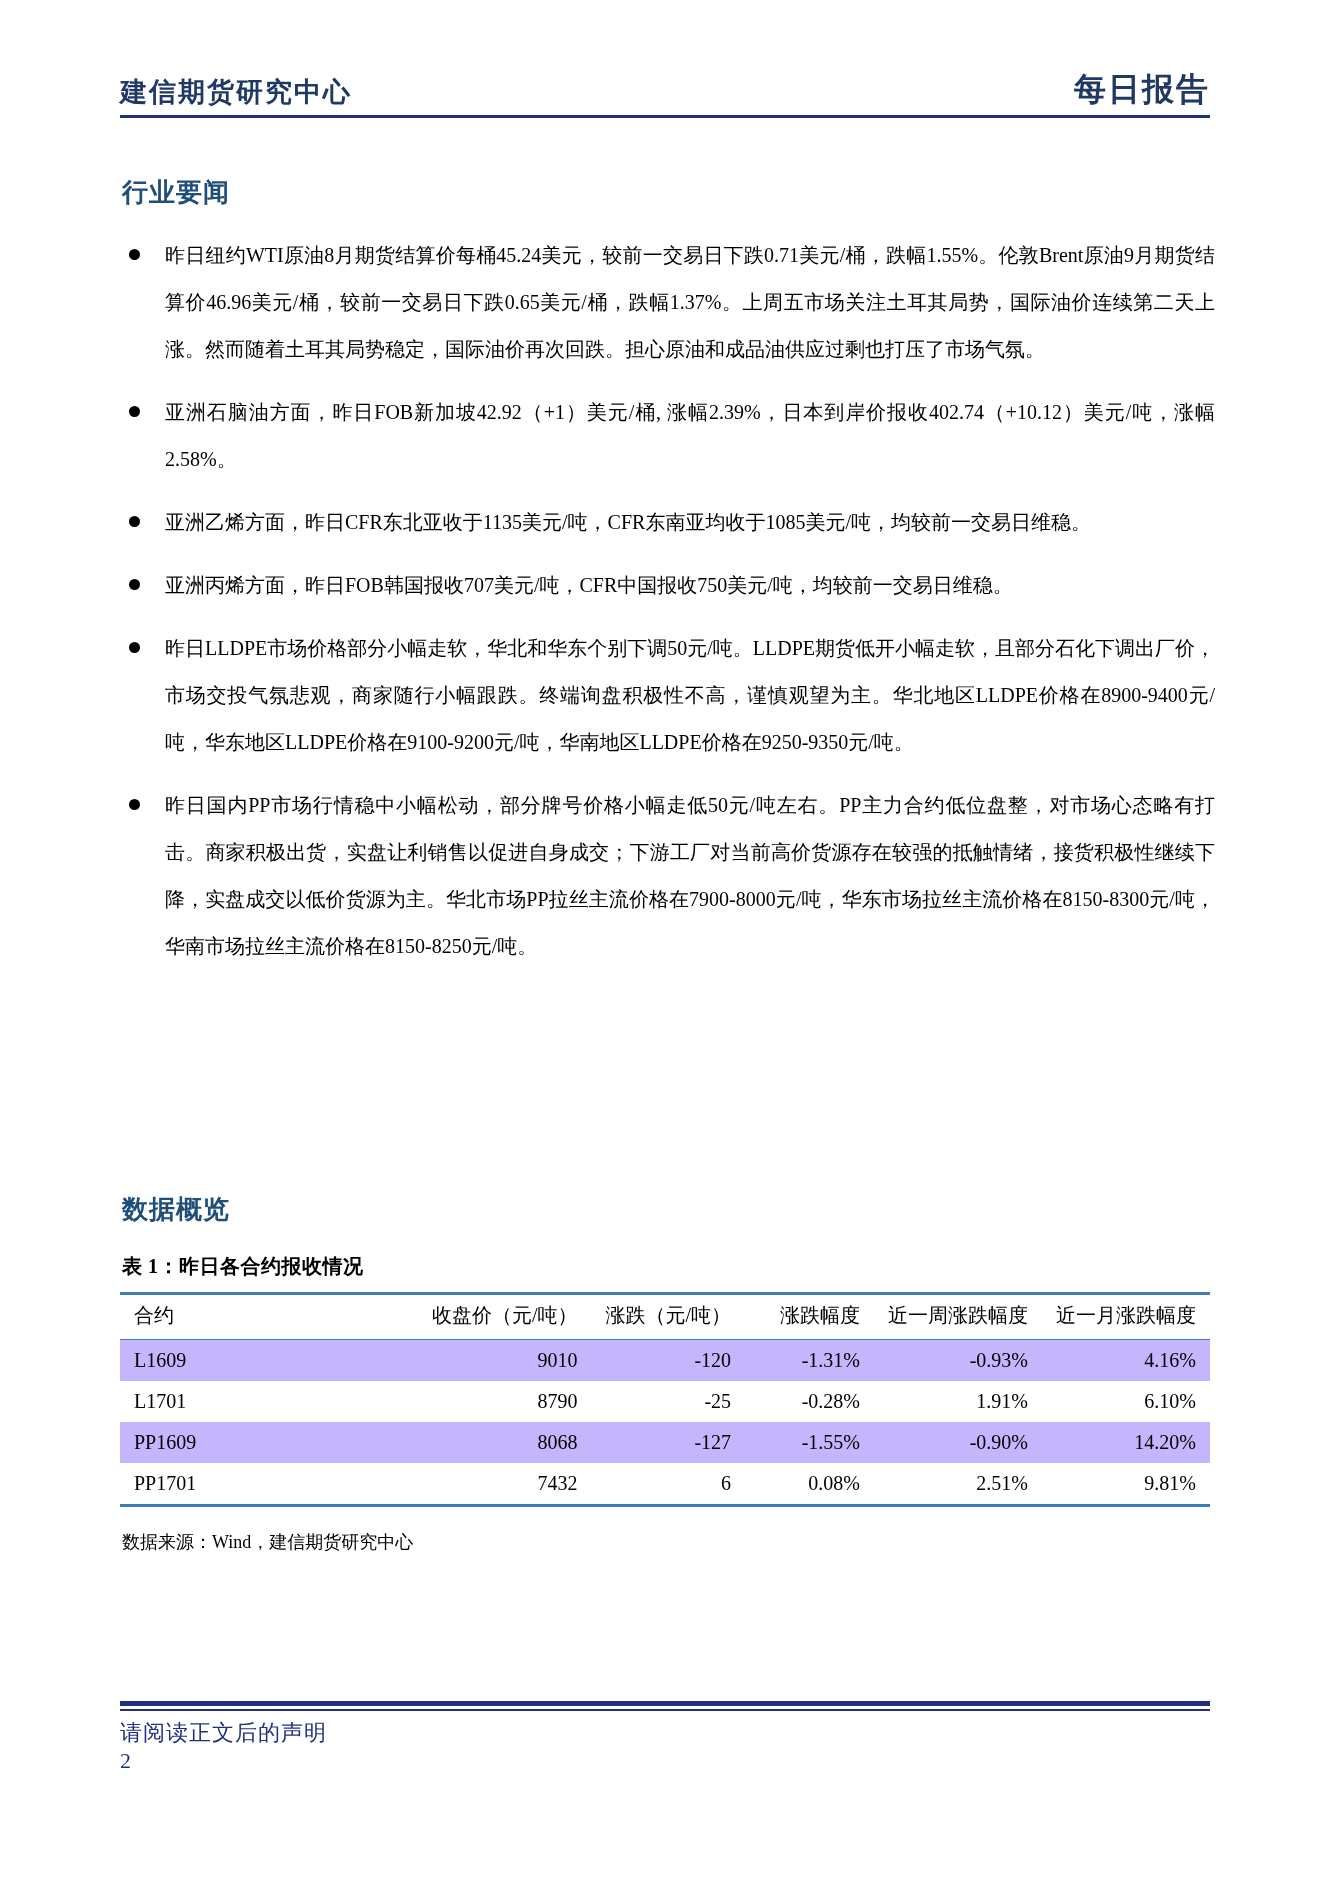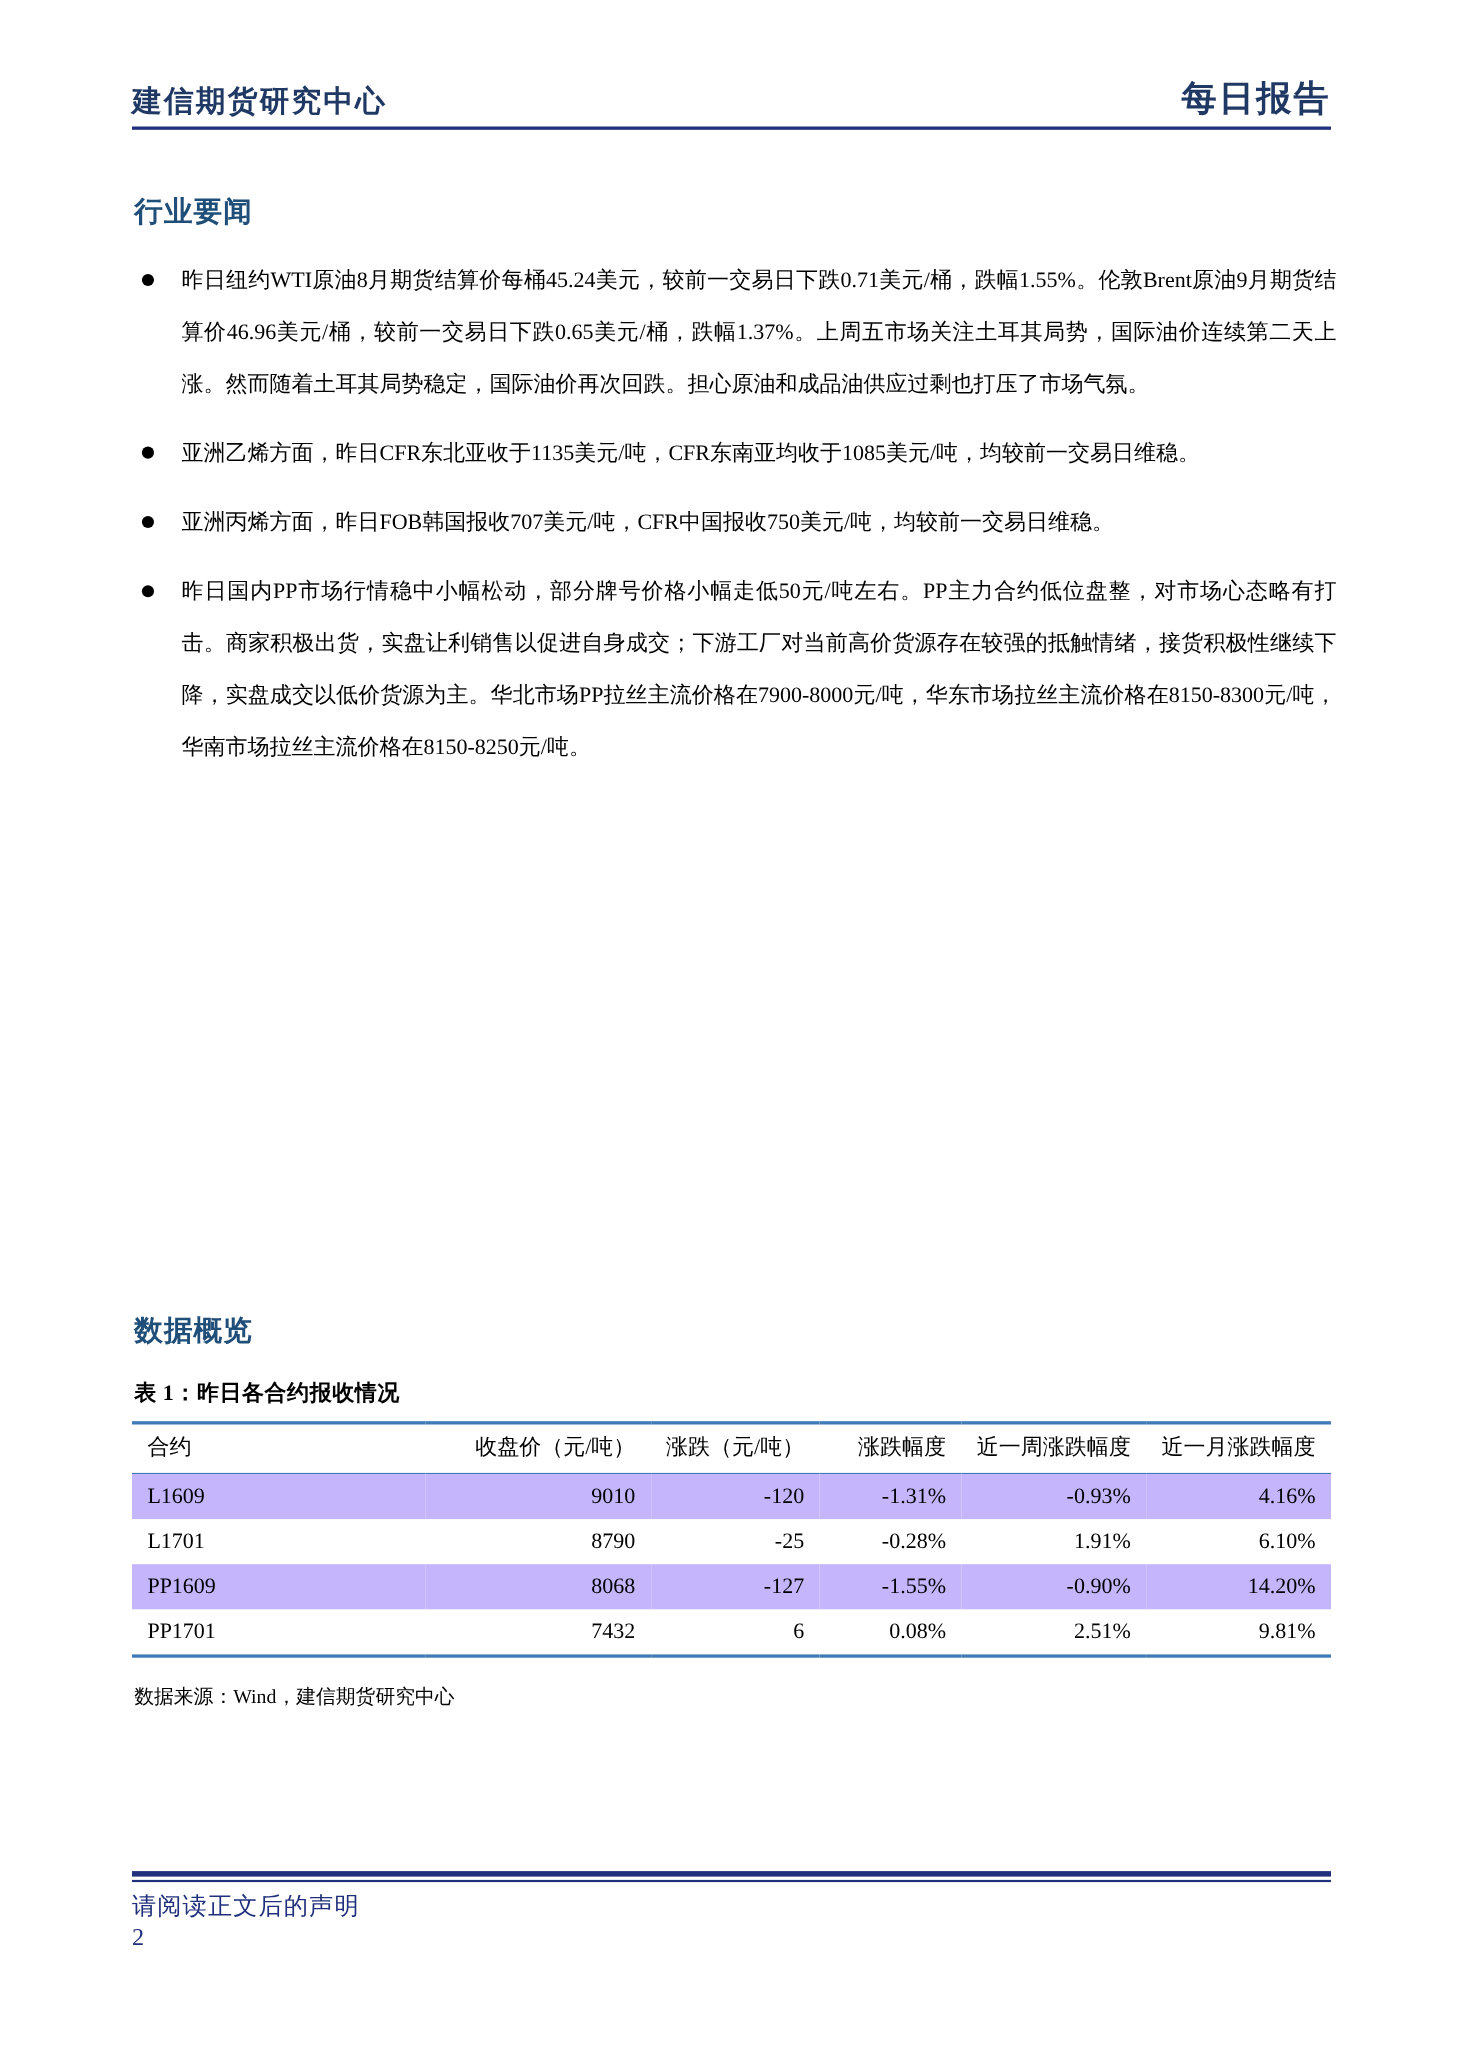--- a/index.html
+++ b/index.html
@@ -203,25 +203,33 @@
 
   <div class="section-heading" id="sec-industry">行业要闻</div>
 
   <ul class="bullets">
     <li class="bullet">
       <span class="dot"></span>
       <span>昨日纽约WTI原油8月期货结算价每桶45.24美元，较前一交易日下跌0.71美元/桶，跌幅1.55%。伦敦Brent原油9月期货结算价46.96美元/桶，较前一交易日下跌0.65美元/桶，跌幅1.37%。上周五市场关注土耳其局势，国际油价连续第二天上涨。然而随着土耳其局势稳定，国际油价再次回跌。担心原油和成品油供应过剩也打压了市场气氛。</span>
     </li>
     <li class="bullet">
       <span class="dot"></span>
+      <span>亚洲石脑油方面，昨日FOB新加坡42.92（+1）美元/桶, 涨幅2.39%，日本到岸价报收402.74（+10.12）美元/吨，涨幅2.58%。</span>
+    </li>
+    <li class="bullet">
+      <span class="dot"></span>
       <span>亚洲乙烯方面，昨日CFR东北亚收于1135美元/吨，CFR东南亚均收于1085美元/吨，均较前一交易日维稳。</span>
     </li>
     <li class="bullet">
       <span class="dot"></span>
       <span>亚洲丙烯方面，昨日FOB韩国报收707美元/吨，CFR中国报收750美元/吨，均较前一交易日维稳。</span>
+    </li>
+    <li class="bullet">
+      <span class="dot"></span>
+      <span>昨日LLDPE市场价格部分小幅走软，华北和华东个别下调50元/吨。LLDPE期货低开小幅走软，且部分石化下调出厂价，市场交投气氛悲观，商家随行小幅跟跌。终端询盘积极性不高，谨慎观望为主。华北地区LLDPE价格在8900-9400元/吨，华东地区LLDPE价格在9100-9200元/吨，华南地区LLDPE价格在9250-9350元/吨。</span>
     </li>
     <li class="bullet">
       <span class="dot"></span>
       <span>昨日国内PP市场行情稳中小幅松动，部分牌号价格小幅走低50元/吨左右。PP主力合约低位盘整，对市场心态略有打击。商家积极出货，实盘让利销售以促进自身成交；下游工厂对当前高价货源存在较强的抵触情绪，接货积极性继续下降，实盘成交以低价货源为主。华北市场PP拉丝主流价格在7900-8000元/吨，华东市场拉丝主流价格在8150-8300元/吨，华南市场拉丝主流价格在8150-8250元/吨。</span>
     </li>
   </ul>
 
   <div class="section-heading" id="sec-data">数据概览</div>
 
   <div class="table-caption">表 1：昨日各合约报收情况</div>

